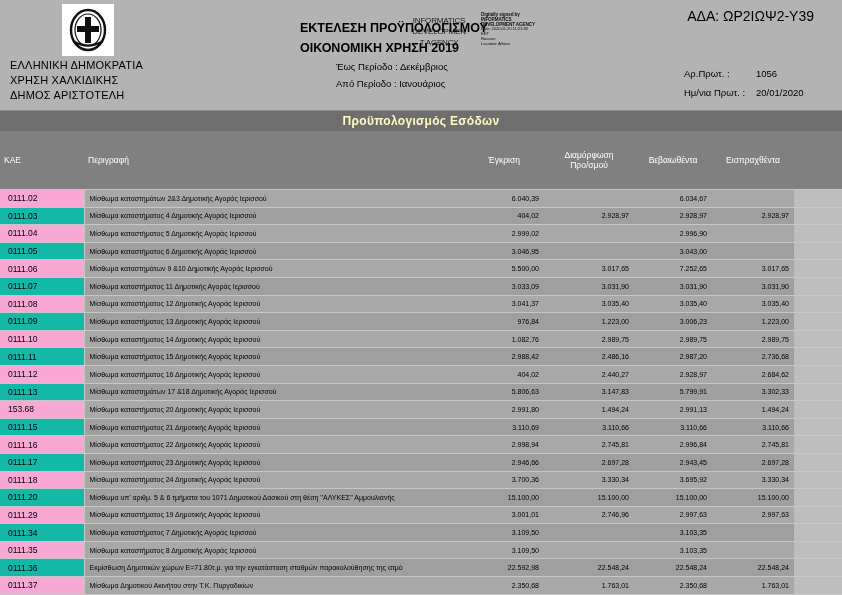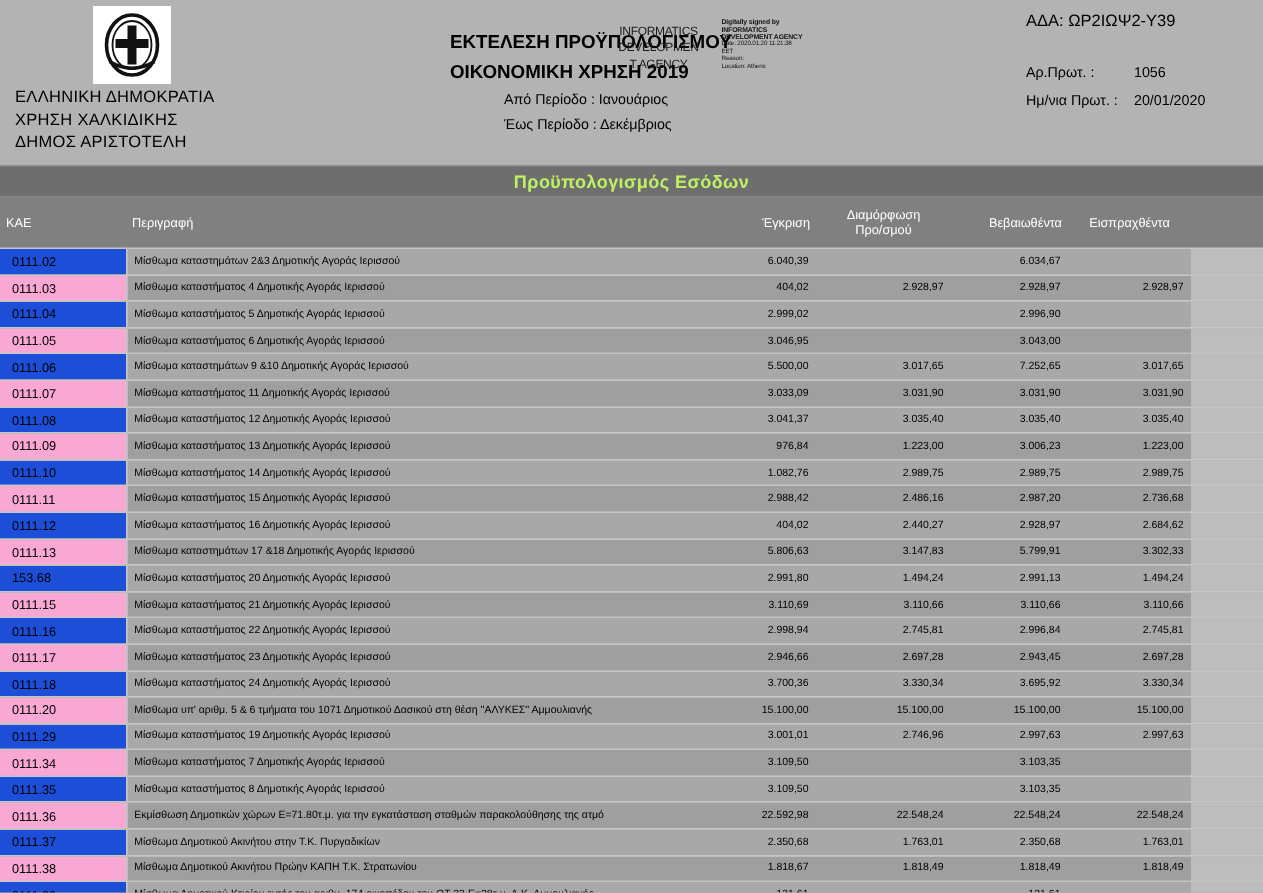--- a/index.html
+++ b/index.html
@@ -98,40 +98,40 @@
   .sig-right .b { font-weight: bold; font-size: 4.6px; }
 
   .meta-block {
     position: absolute;
     right: 22px;
     top: 8px;
     font-size: 10.5px;
     text-align: left;
   }
   .ada-line {
-    font-size: 11px;
+    font-size: 14px;
     white-space: nowrap;
-    margin-bottom: 19px;
-    text-align: left;
+    margin-bottom: 40px;
+    text-align: right;
     padding-right: 6px;
   }
   .meta-row {
     display: flex;
     line-height: 19px;
     font-size: 9.5px;
     white-space: nowrap;
   }
   .meta-label { width: 72px; }
   .meta-value { width: 64px; text-align: left; }
 
   
   .budget-title-bar {
     height: 20px;
     background: #6e6e6e;
-    color: #bef264;
+    color: #fef9c3;
     font-size: 12px;
     font-weight: bold;
     display: flex;
     align-items: center;
     justify-content: center;
     border-top: 1px solid #8c8c8c;
     letter-spacing: 0.3px;
   }
 
   table.budget {
@@ -139,48 +139,48 @@
     border-collapse: collapse;
     table-layout: fixed;
   }
   table.budget thead th {
     background: #808080;
     color: #ffffff;
     font-size: 8.5px;
     font-weight: normal;
     height: 34px;
     vertical-align: middle;
-    padding: 0 4px;
+    padding: 12px 4px;
     border: 0;
   }
   th.c-kae      { width: 76px;  text-align: left;  padding-left: 8px; }
   th.c-desc     { width: 372px; text-align: left;  padding-left: 30px; }
-  th.c-egk      { width: 72px;  text-align: right; padding-right: 8px;}
+  th.c-egk      { width: 72px;  padding-right: 8px;}
   th.c-diam     { width: 82px;  text-align: center;}
-  th.c-bev      { width: 70px;  text-align: right;}
+  th.c-bev      { width: 70px;  text-align: center;}
   th.c-eis      { width: 74px;  text-align: center;}
   th.c-pad      { width: 116px; }
 
   table.budget tbody td {
     font-size: 7px;
     height: 16.6px;
     padding: 0 5px;
     border-top: 1px solid #c6c6c6;
     white-space: nowrap;
     overflow: hidden;
   }
   tbody tr.odd  td { background: #a8a8a8; }
   tbody tr.even td { background: #9f9f9f; }
   tbody tr td.kae {
     font-size: 8.5px;
-    background: #1d4ed8;
+    background: #f9a8d4;
     padding-left: 8px;
     border-right: 1px solid #c6c6c6;
   }
-  tbody tr.even td.kae { background: #f9a8d4; }
+  tbody tr.even td.kae { background: #14b8a6; }
   tbody td.desc { padding-left: 25px; font-size: 6.6px; }
   tbody td.num  { text-align: right; font-size: 8px; padding-right: 7px; }
   tbody td.pad  { background: #bdbdbd !important; border-top: 1px solid #c9c9c9; }
 </style>
 </head>
 <body>
 
 <div class="doc-header">
 
   <div class="emblem">
@@ -195,22 +195,22 @@
 
   <div class="org-block">
     <div>ΕΛΛΗΝΙΚΗ ΔΗΜΟΚΡΑΤΙΑ</div>
     <div>ΧΡΗΣΗ ΧΑΛΚΙΔΙΚΗΣ</div>
     <div>ΔΗΜΟΣ ΑΡΙΣΤΟΤΕΛΗ</div>
   </div>
 
   <div class="title-block">
     <div class="title-main">ΕΚΤΕΛΕΣΗ ΠΡΟΫΠΟΛΟΓΙΣΜΟΥ</div>
     <div class="title-main">ΟΙΚΟΝΟΜΙΚΗ ΧΡΗΣΗ 2019</div>
+    <div class="period-line">Έως Περίοδο :  Δεκέμβριος</div>
     <div class="period-line">Από Περίοδο :  Ιανουάριος</div>
-    <div class="period-line">Έως Περίοδο :  Δεκέμβριος</div>
   </div>
 
   <div class="signature-stamp">
     <div class="sig-left">
       <div>INFORMATICS</div>
       <div>DEVELOPMEN</div>
       <div>T AGENCY</div>
     </div>
     <div class="sig-right">
       <div class="b">Digitally signed by</div>

